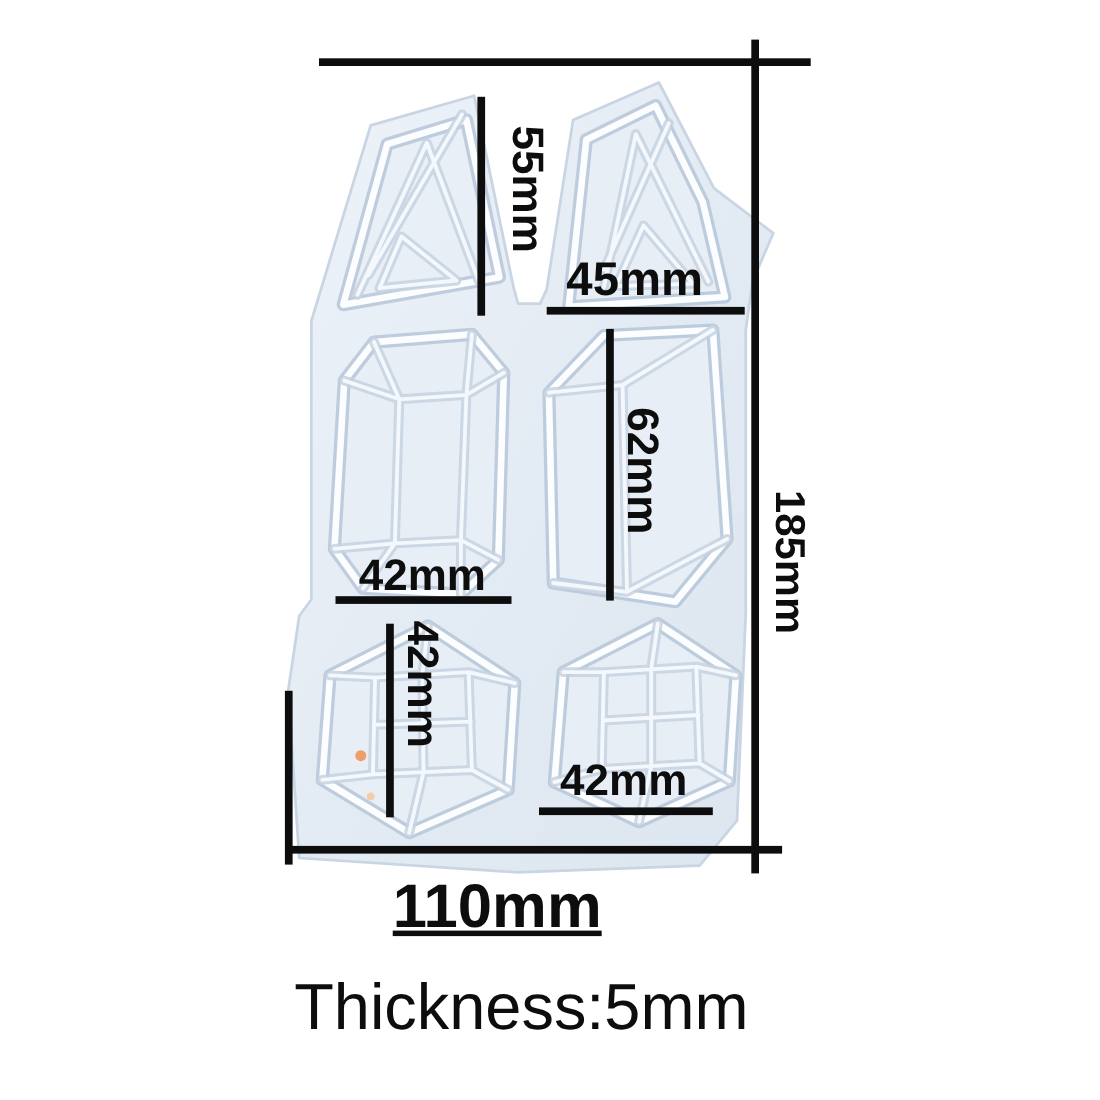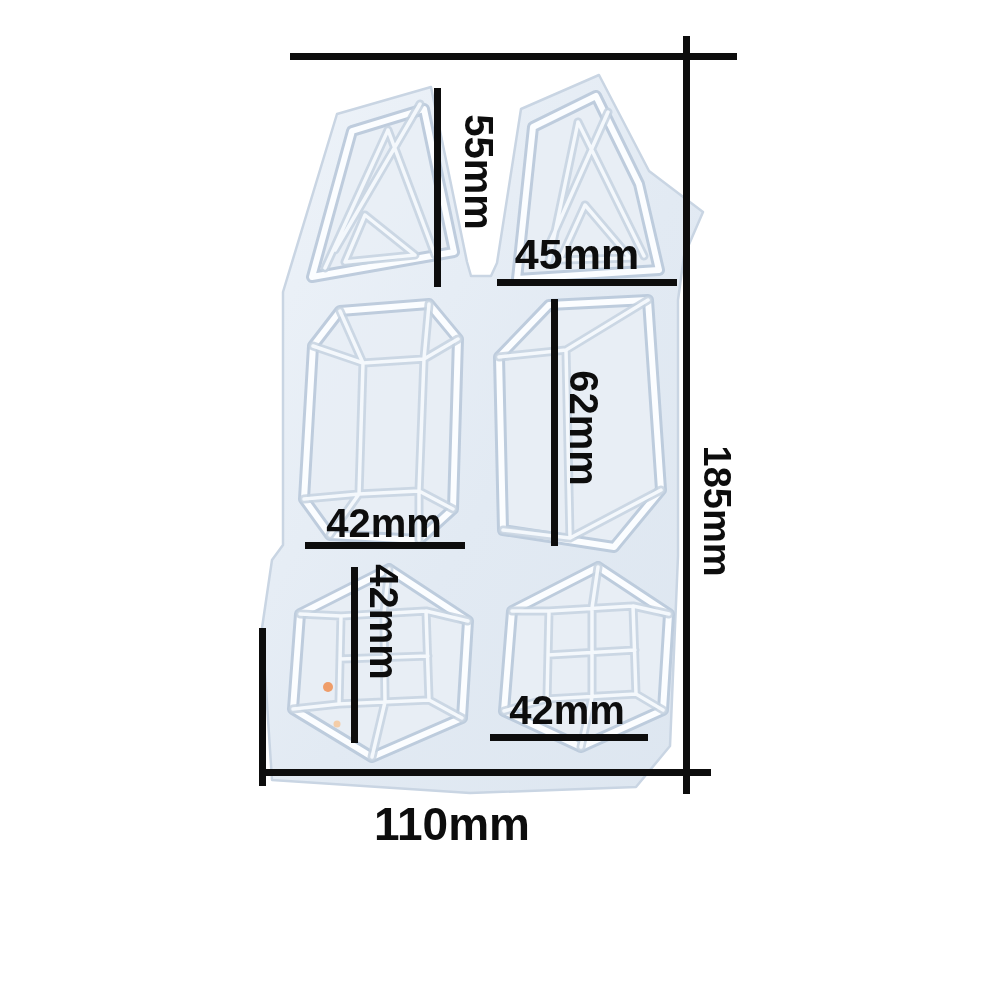--- a/index.html
+++ b/index.html
@@ -138,16 +138,17 @@
   <div class="dim-label rot90" style="left:514px; top:404px; width:140px; height:48px; font-size:40px;">62mm</div>
 
   <div class="dim-label" style="left:284px; top:500px; width:200px; height:46px; font-size:40px;">42mm</div>
 
   <div class="dim-label rot90" style="left:314px; top:598px; width:140px; height:48px; font-size:40px;">42mm</div>
 
   <div class="dim-label" style="left:467px; top:687px; width:200px; height:46px; font-size:40px;">42mm</div>
 
   <div class="dim-label rot90" style="left:647px; top:487px; width:140px; height:48px; font-size:38px;">185mm</div>
 
-  <div class="dim-label" style="left:352px; top:800px; width:200px; height:48px; font-size:46px;">110mm</div>
+  <div class="dim-label" style="left:352px; top:800px; width:200px; height:48px; font-size:56px;text-decoration:underline;">110mm</div>
 
+  <div class="thickness">Thickness:5mm</div>
 
 </div>
 
 </body></html>

